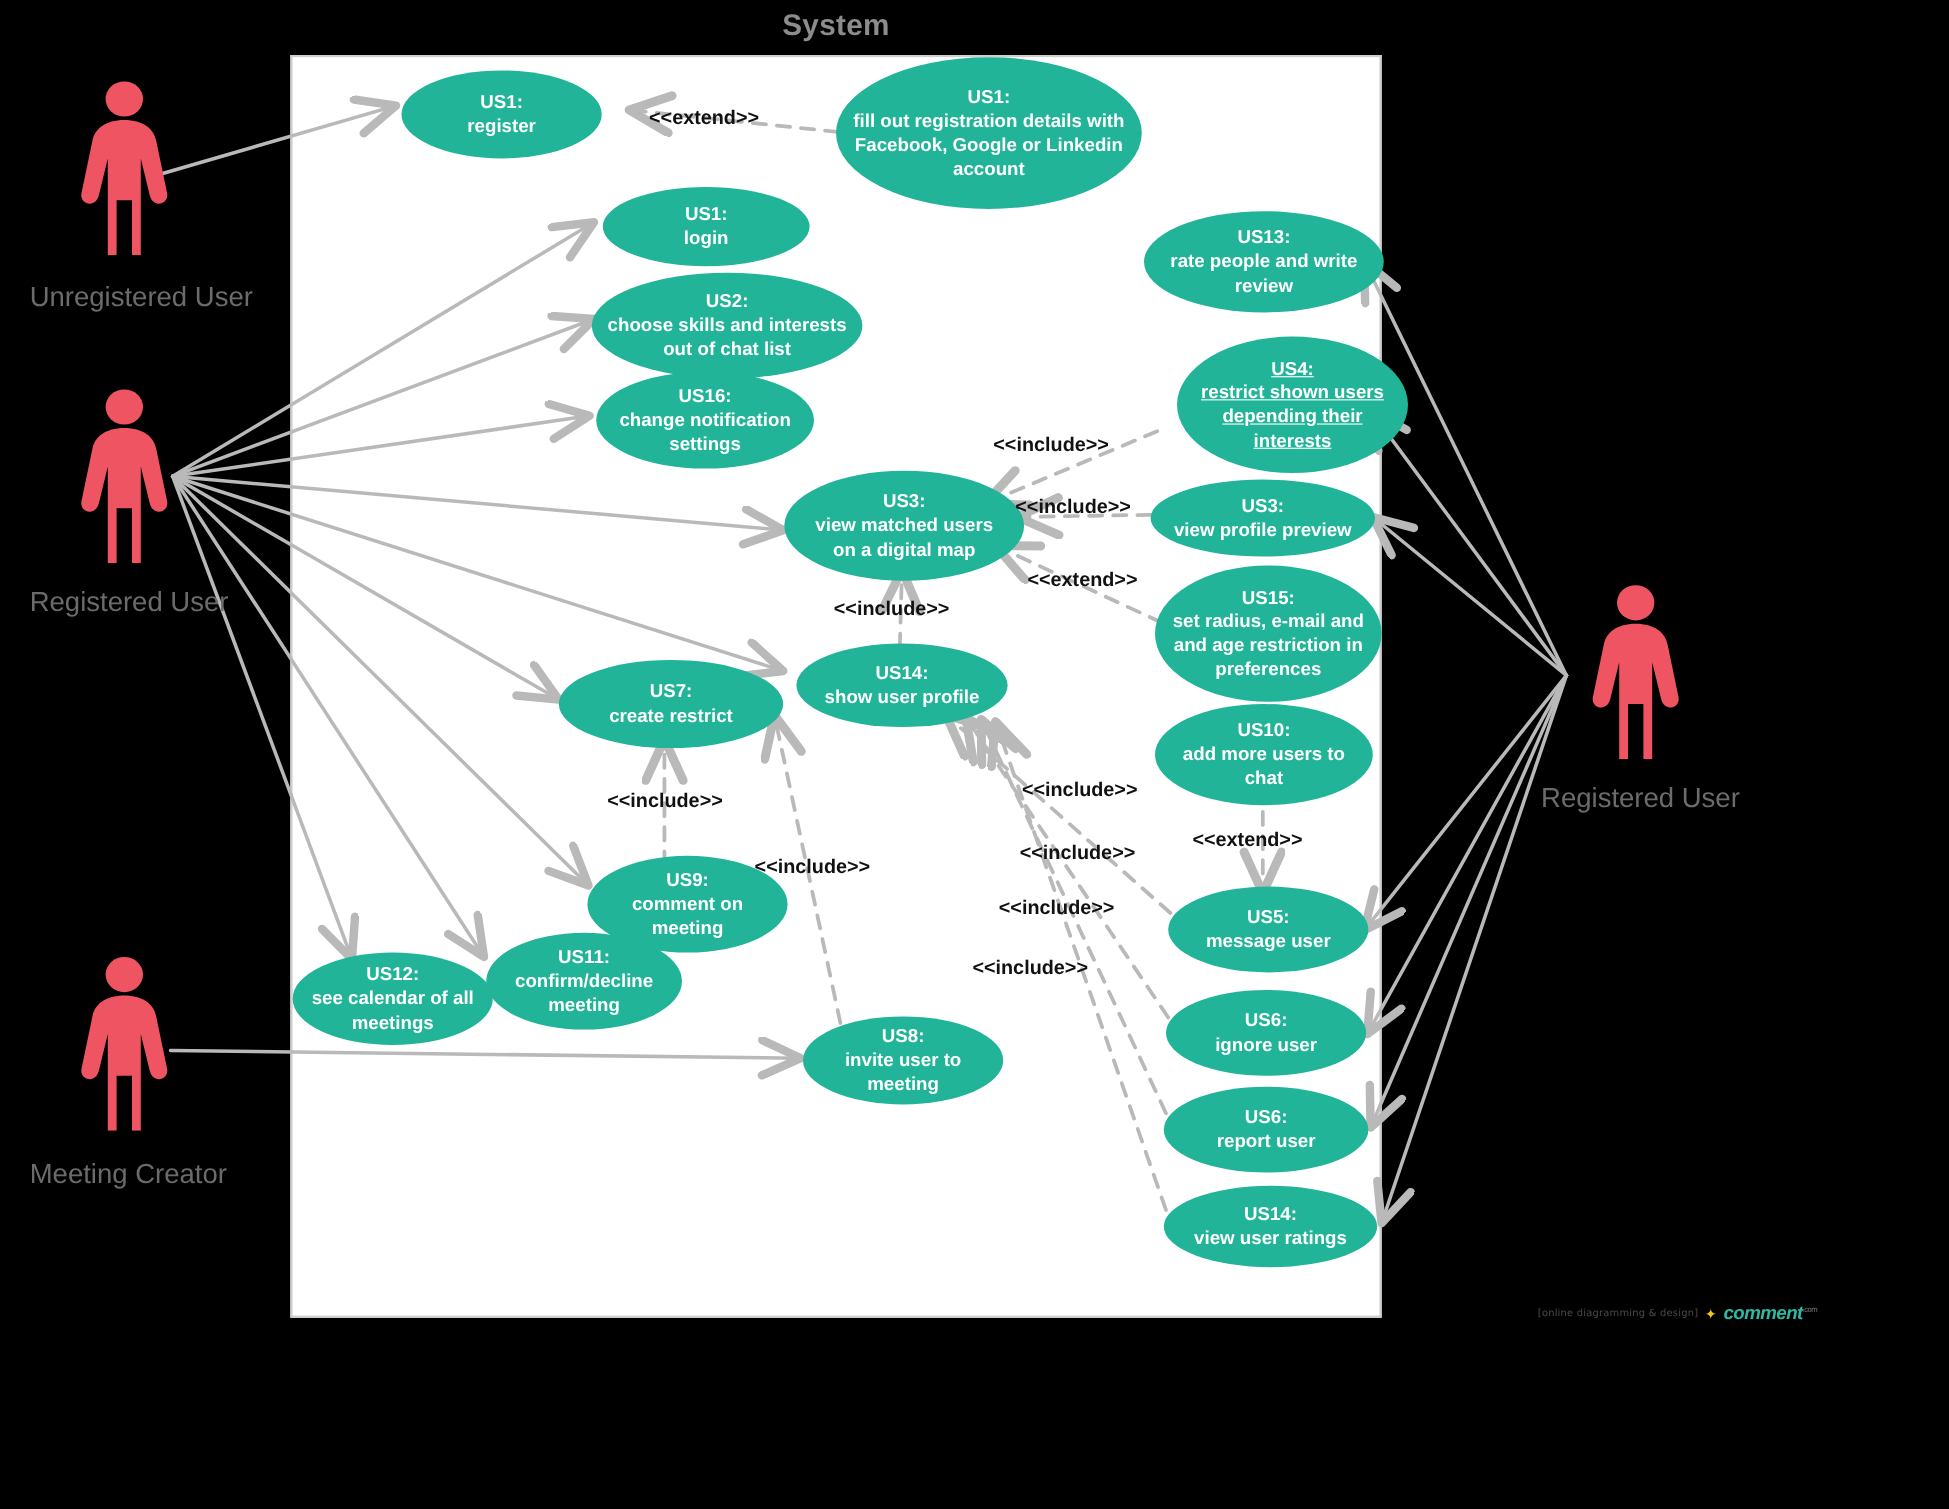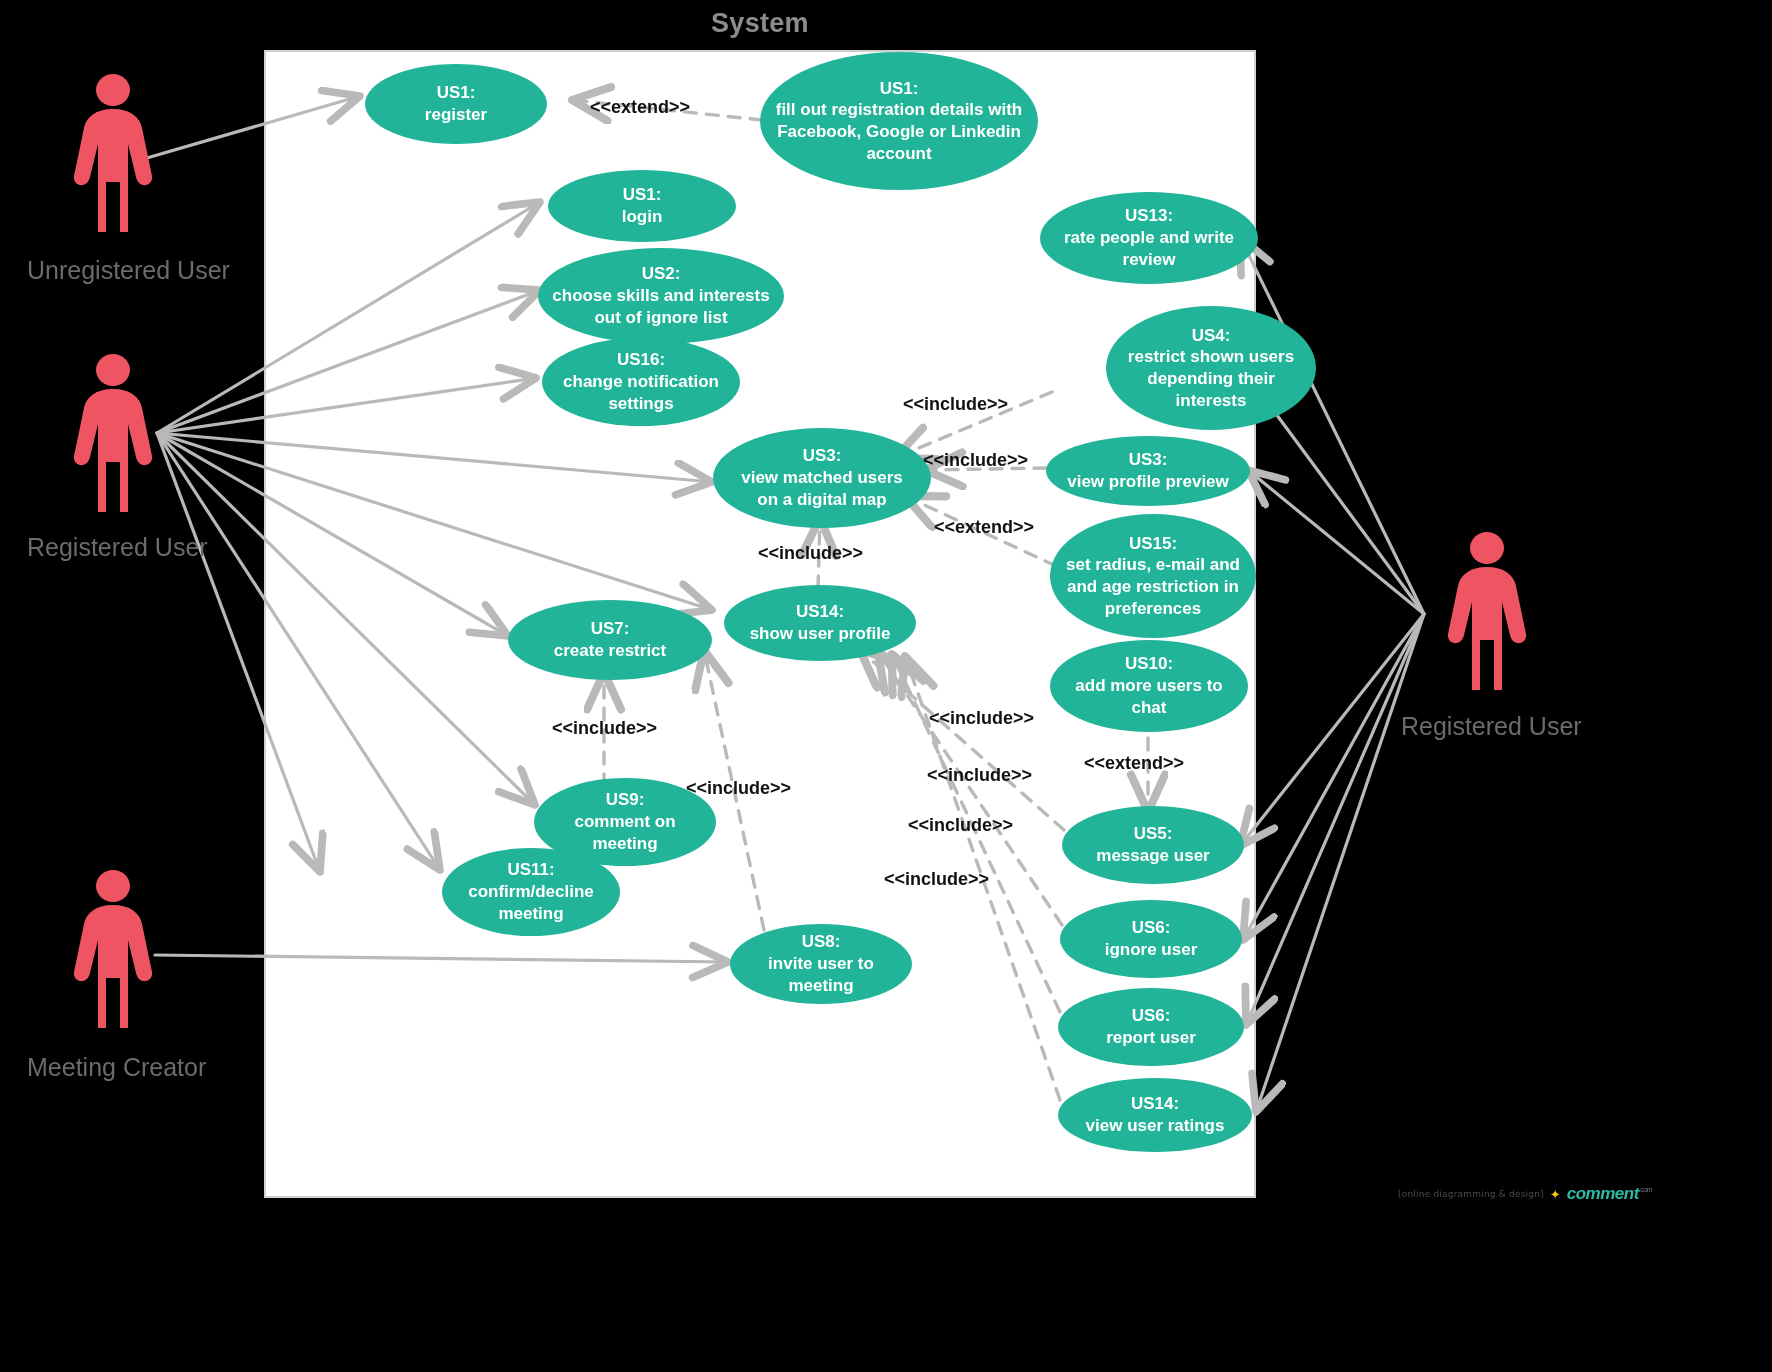--- a/index.html
+++ b/index.html
@@ -212,36 +212,36 @@
   </div>
 
   <div class="ellipse" style="left:548px; top:170px; width:188px; height:72px;">
     <span>US1:
 login</span>
   </div>
 
   <div class="ellipse" style="left:538px; top:248px; width:246px; height:96px;">
     <span>US2:
 choose skills and interests
-out of ignore list</span>
+out of chat list</span>
   </div>
 
   <div class="ellipse" style="left:542px; top:338px; width:198px; height:88px;">
     <span>US16:
 change notification
 settings</span>
   </div>
 
   <div class="ellipse" style="left:1040px; top:192px; width:218px; height:92px;">
     <span>US13:
 rate people and write
 review</span>
   </div>
 
-  <div class="ellipse" style="left:1106px; top:306px; width:210px; height:124px;">
+  <div class="ellipse" style="left:1070px; top:306px; width:210px; height:124px;text-decoration:underline;">
     <span>US4:
 restrict shown users
 depending their
 interests</span>
   </div>
 
   <div class="ellipse" style="left:713px; top:428px; width:218px; height:100px;">
     <span>US3:
 view matched users
 on a digital map</span>
@@ -285,20 +285,25 @@
 comment on
 meeting</span>
   </div>
 
   <div class="ellipse" style="left:442px; top:848px; width:178px; height:88px;">
     <span>US11:
 confirm/decline
 meeting</span>
   </div>
 
+  <div class="ellipse" style="left:266px; top:866px; width:182px; height:84px;">
+    <span>US12:
+see calendar of all
+meetings</span>
+  </div>
 
   <div class="ellipse" style="left:1060px; top:900px; width:182px; height:78px;">
     <span>US6:
 ignore user</span>
   </div>
 
   <div class="ellipse" style="left:730px; top:924px; width:182px; height:80px;">
     <span>US8:
 invite user to
 meeting</span>

